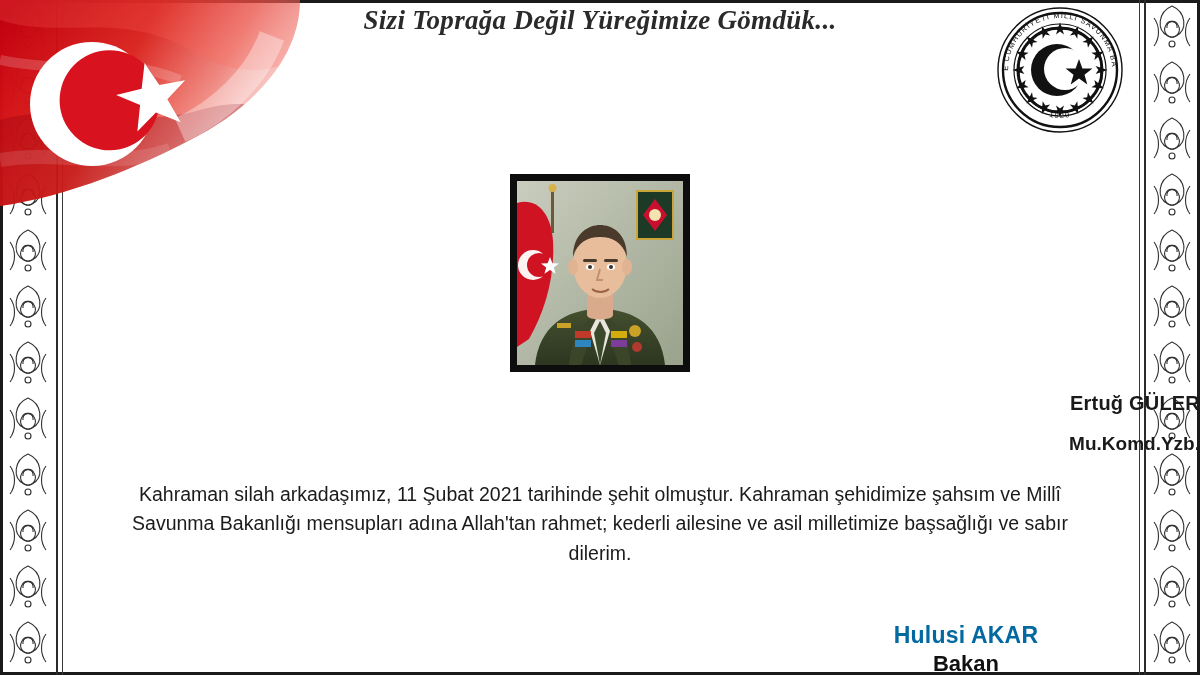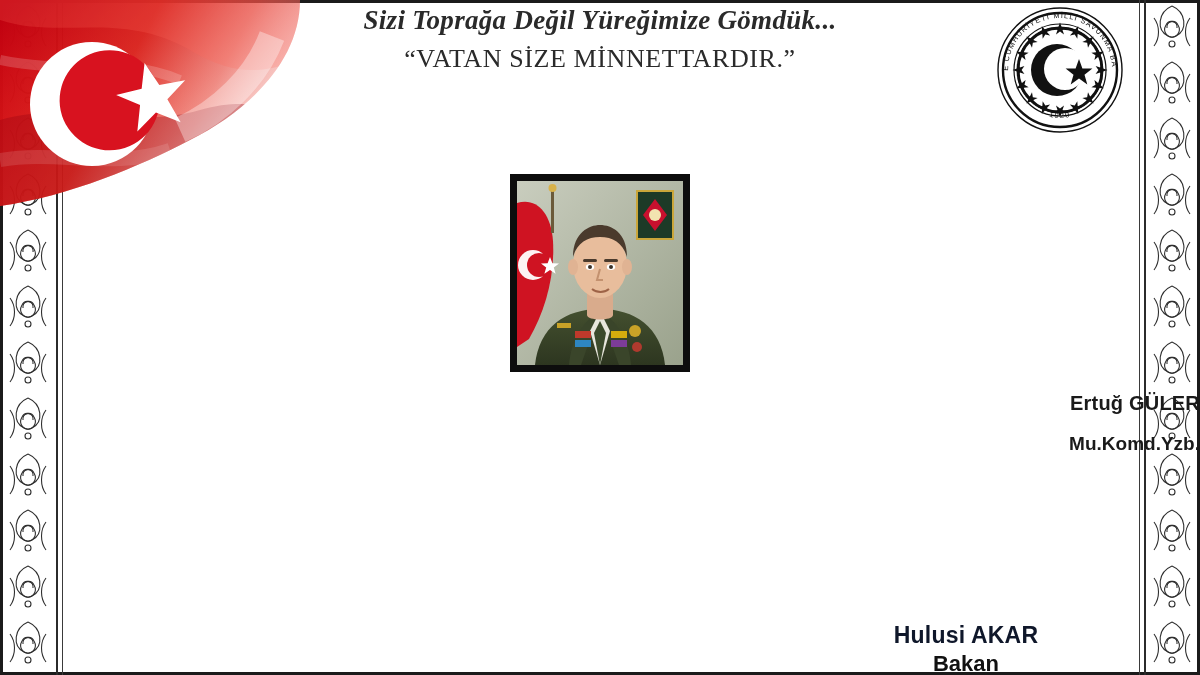--- a/index.html
+++ b/index.html
@@ -163,21 +163,21 @@
   .signature {
     position: absolute;
     right: 104px;
     top: 622px;
     text-align: center;
     width: 260px;
   }
   .sig-name {
     font-size: 23px;
     font-weight: bold;
-    color: #0f172a;
+    color: #0369a1;
     letter-spacing: .2px;
   }
   .sig-title {
     font-size: 22px;
     font-weight: bold;
     color: #111;
     margin-top: 2px;
   }
 </style>
 </head>
@@ -275,21 +275,20 @@
         </g>
       </g>
 
       <path d="M0,0 H300 C300,60 250,110 190,140 C140,166 70,196 0,206 Z" fill="none"></path>
       <path d="M180,130 C220,112 256,78 272,36" stroke="#ffffff" stroke-opacity="0.35" stroke-width="26" fill="none"></path>
     </svg>
   </div>
 
   <div class="header">
     <div class="header-line1">Sizi Toprağa Değil Yüreğimize Gömdük...</div>
-    <div class="header-line2">“VATAN SİZE MİNNETTARDIR.”</div>
   </div>
 
   <div class="emblem">
     <svg width="128" height="128" viewBox="0 0 128 128" xmlns="http://www.w3.org/2000/svg">
       <circle cx="64" cy="64" r="62" fill="#ffffff" stroke="#111" stroke-width="1.4"></circle>
       <circle cx="64" cy="64" r="57" fill="none" stroke="#111" stroke-width="2.4"></circle>
       <circle cx="64" cy="64" r="46" fill="none" stroke="#111" stroke-width="1.2"></circle>
       <circle cx="64" cy="64" r="42" fill="none" stroke="#111" stroke-width="3"></circle>
 
       <g fill="#111">
@@ -398,19 +397,20 @@
         </g>
       </svg>
     </div>
   </div>
 
   <div class="name-block">
     <div class="name">Ertuğ GÜLER</div>
     <div class="rank">Mu.Komd.Yzb.</div>
   </div>
 
+  <div class="body-text">Kahraman silah arkadaşımız, 11 Şubat 2021 tarihinde şehit olmuştur. Kahraman şehidimize şahsım ve Millî Savunma Bakanlığı mensupları adına Allah'tan rahmet; kederli ailesine ve asil milletimize başsağlığı ve sabır dilerim.</div>
 
   <div class="signature">
     <div class="sig-name">Hulusi AKAR</div>
     <div class="sig-title">Bakan</div>
   </div>
 
 </div>
 
 </body></html>

